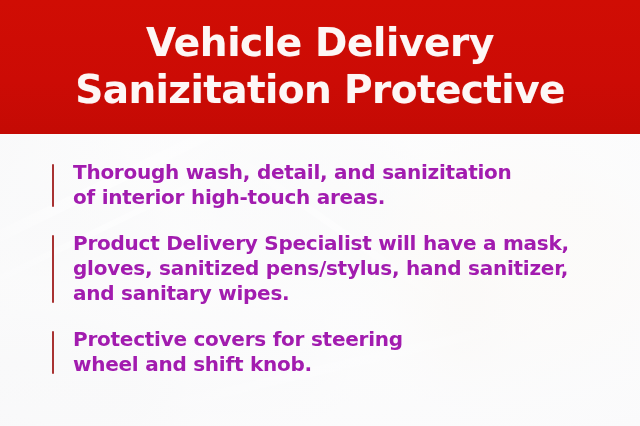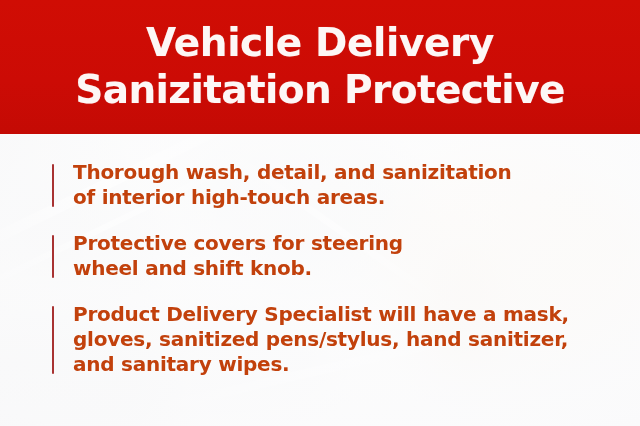--- a/index.html
+++ b/index.html
@@ -126,21 +126,21 @@
     position: absolute;
     left: 0;
     top: 4px;
     bottom: 3px;
     width: 2px;
     background: #a83232;
     border-radius: 1px;
   }
   .bullet-text {
     margin: 0;
-    color: #c2410c;
+    color: #a21caf;
     font-family: "DejaVu Sans", sans-serif;
     font-weight: bold;
     font-size: 20px;
     line-height: 25px;
     letter-spacing: -0.25px;
     white-space: pre-line;
   }
 </style>
 </head>
 <body>
@@ -176,26 +176,26 @@
   <div class="bullets">
 
     <div class="bullet">
       <span class="bullet-bar"></span>
       <p class="bullet-text">Thorough wash, detail, and sanizitation
 of interior high-touch areas.</p>
     </div>
 
     <div class="bullet">
       <span class="bullet-bar"></span>
-      <p class="bullet-text">Protective covers for steering
-wheel and shift knob.</p>
-    </div>
-
-    <div class="bullet">
-      <span class="bullet-bar"></span>
       <p class="bullet-text">Product Delivery Specialist will have a mask,
 gloves, sanitized pens/stylus, hand sanitizer,
 and sanitary wipes.</p>
     </div>
 
+    <div class="bullet">
+      <span class="bullet-bar"></span>
+      <p class="bullet-text">Protective covers for steering
+wheel and shift knob.</p>
+    </div>
+
   </div>
 
 </div>
 
 </body></html>

